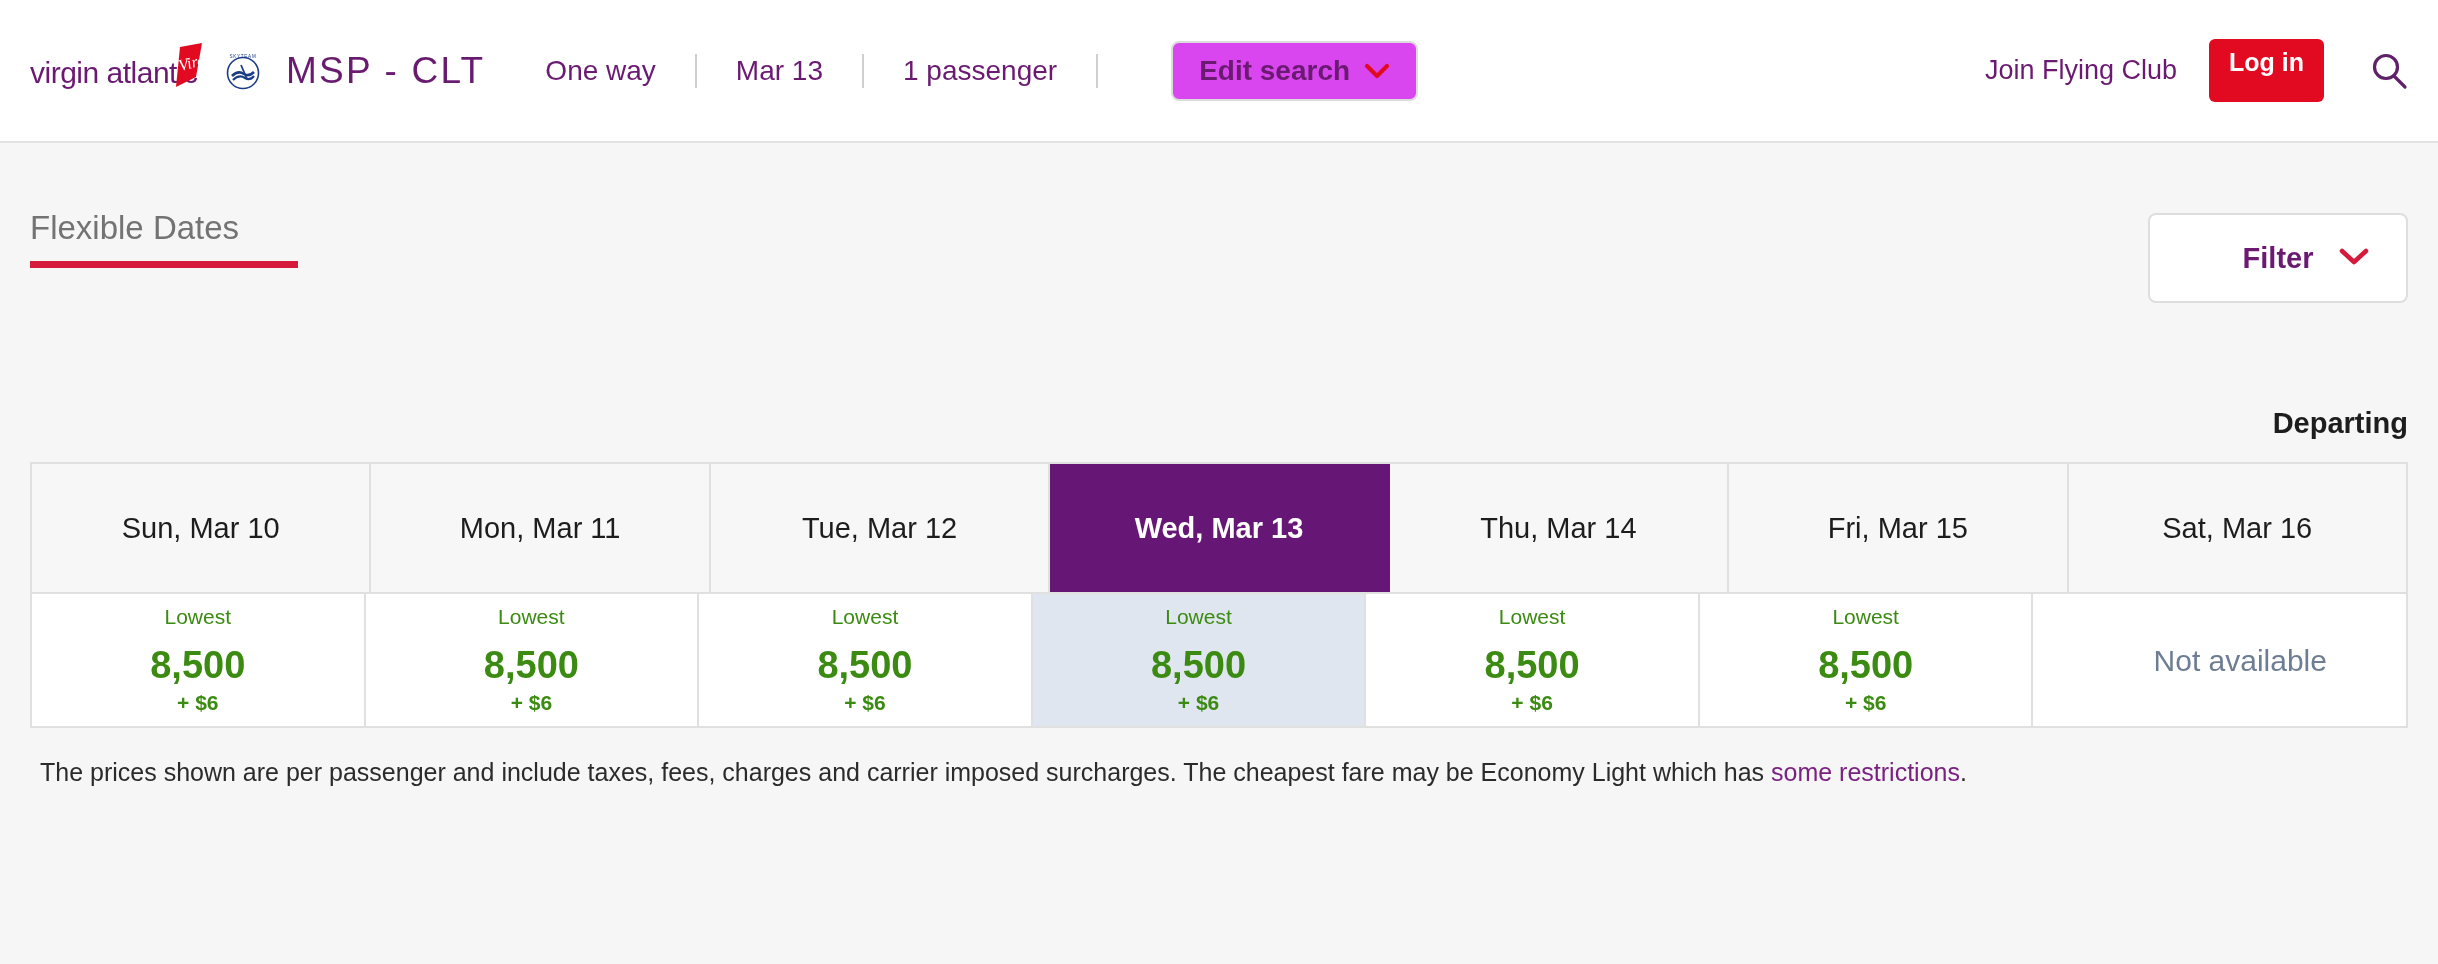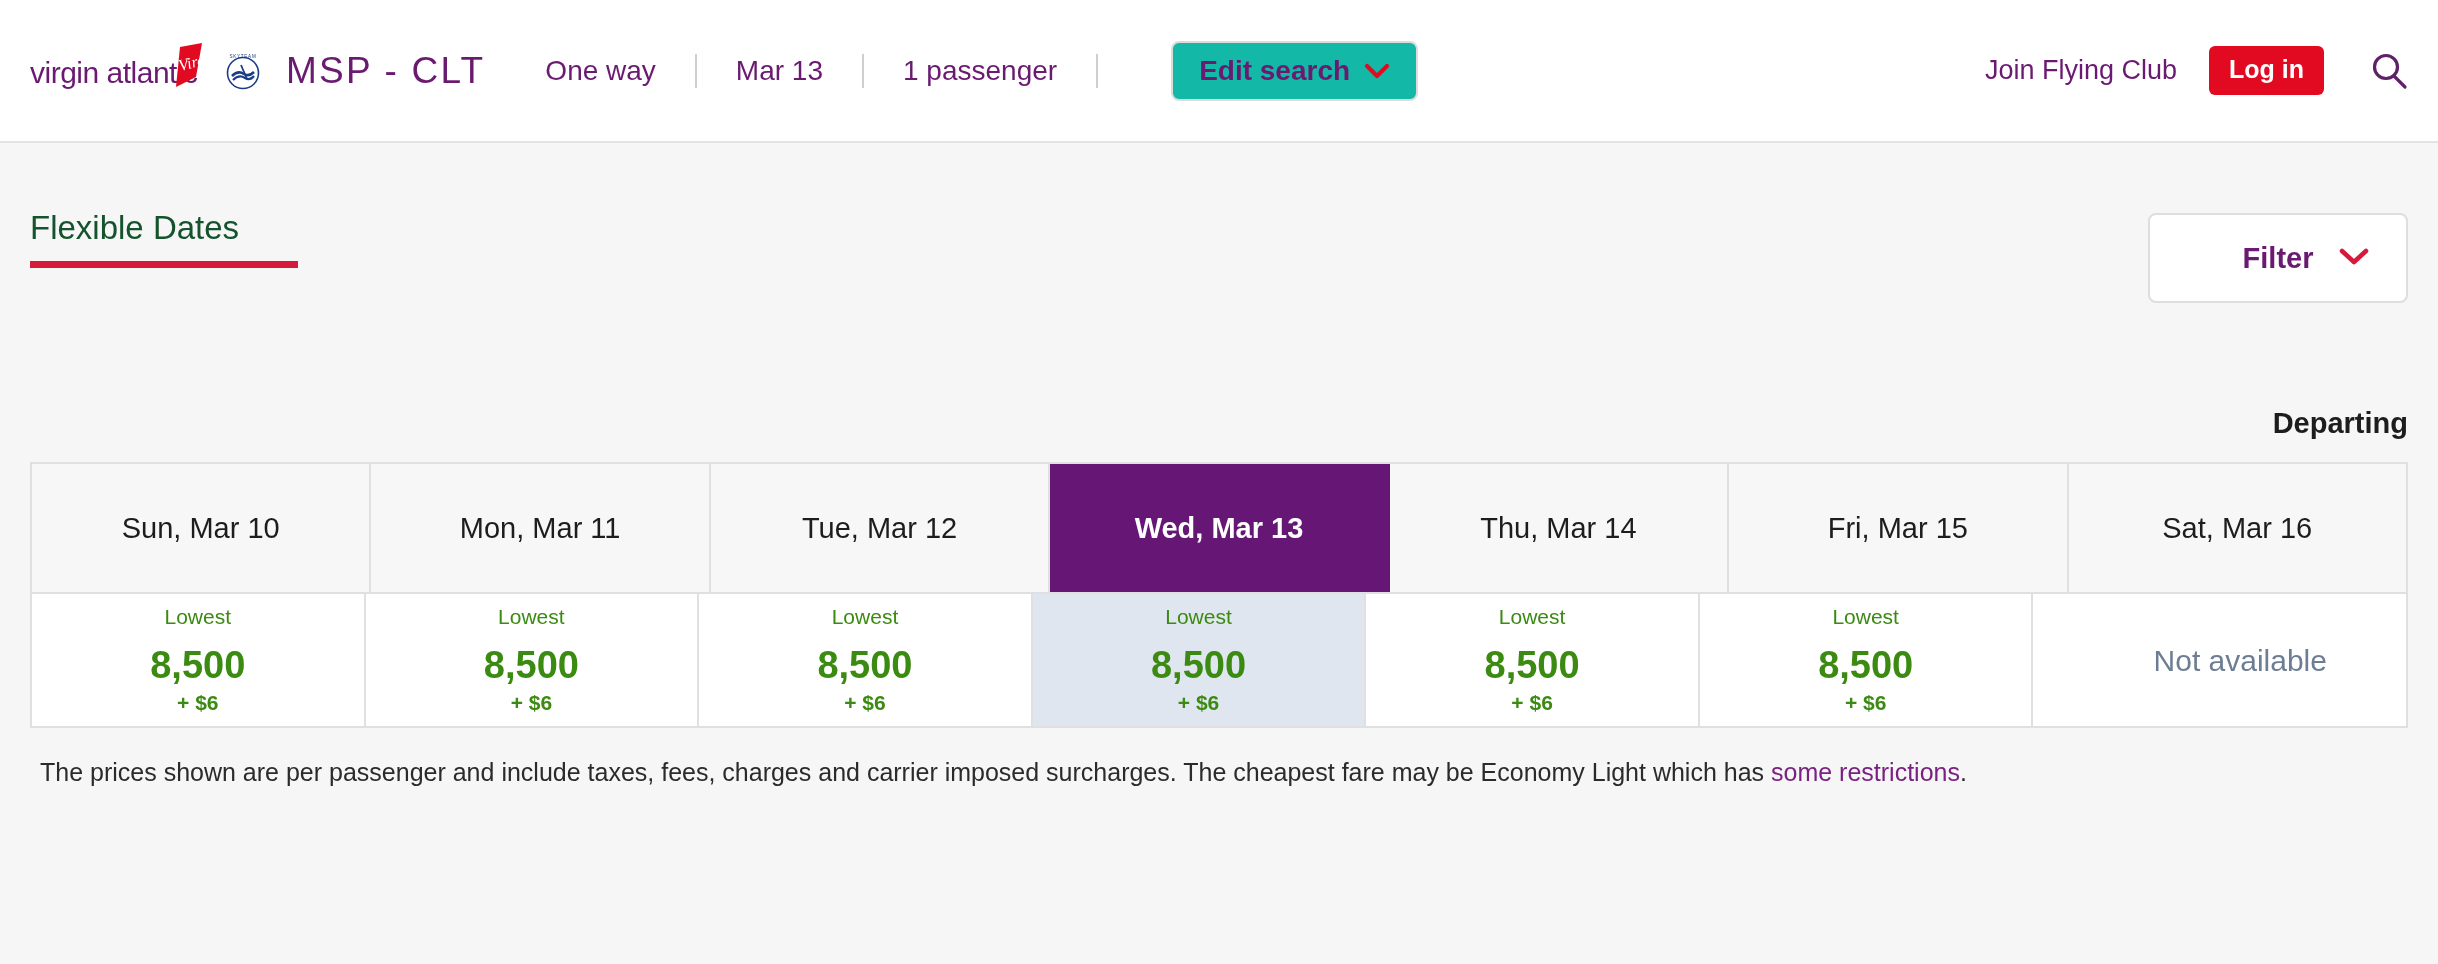--- a/index.html
+++ b/index.html
@@ -62,21 +62,21 @@
     width: 2px;
     height: 34px;
     background: #cfcfcf;
     margin: 0 28px;
     flex: none;
   }
   .edit-search {
     margin-left: 38px;
     border: 2px solid #dcdcdc;
     border-radius: 8px;
-    background: #14b8a6;
+    background: #d946ef;
     height: 60px;
     display: flex;
     align-items: center;
     padding: 0 26px;
     box-sizing: border-box;
     cursor: pointer;
   }
   .edit-search-label {
     font-size: 28px;
     color: #6b1a72;
@@ -100,21 +100,21 @@
     cursor: pointer;
   }
   .login-btn {
     margin-left: 32px;
     background: #e10a20;
     color: #ffffff;
     font-size: 25px;
     font-weight: 700;
     border: none;
     border-radius: 6px;
-    padding: 9px 20px 11px;
+    padding: 9px 20px 25px;
     cursor: pointer;
     font-family: "Liberation Sans", sans-serif;
     white-space: nowrap;
   }
   .search-icon-wrap {
     margin-left: 44px;
     display: flex;
     align-items: center;
     cursor: pointer;
   }
@@ -127,21 +127,21 @@
     display: flex;
     align-items: flex-start;
     justify-content: space-between;
     padding-top: 66px;
   }
   .tab {
     display: inline-block;
   }
   .tab-label {
     font-size: 33px;
-    color: #14532d;
+    color: #737373;
     display: block;
     padding-bottom: 14px;
   }
   .tab-underline {
     height: 7px;
     background: #d61a3c;
     width: 268px;
   }
   .filter-btn {
     width: 260px;

